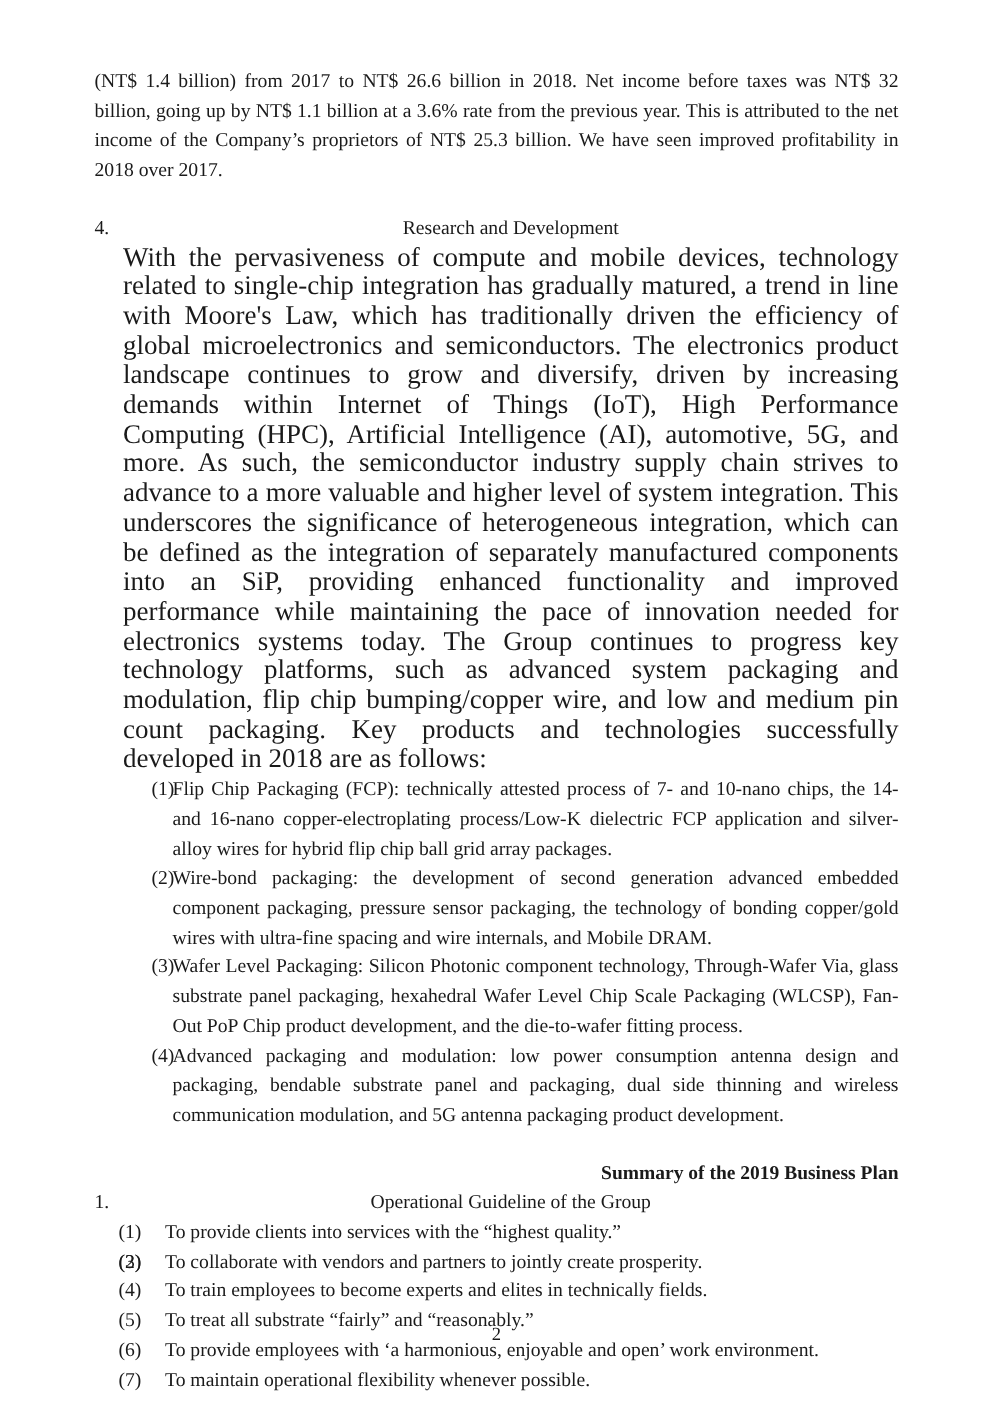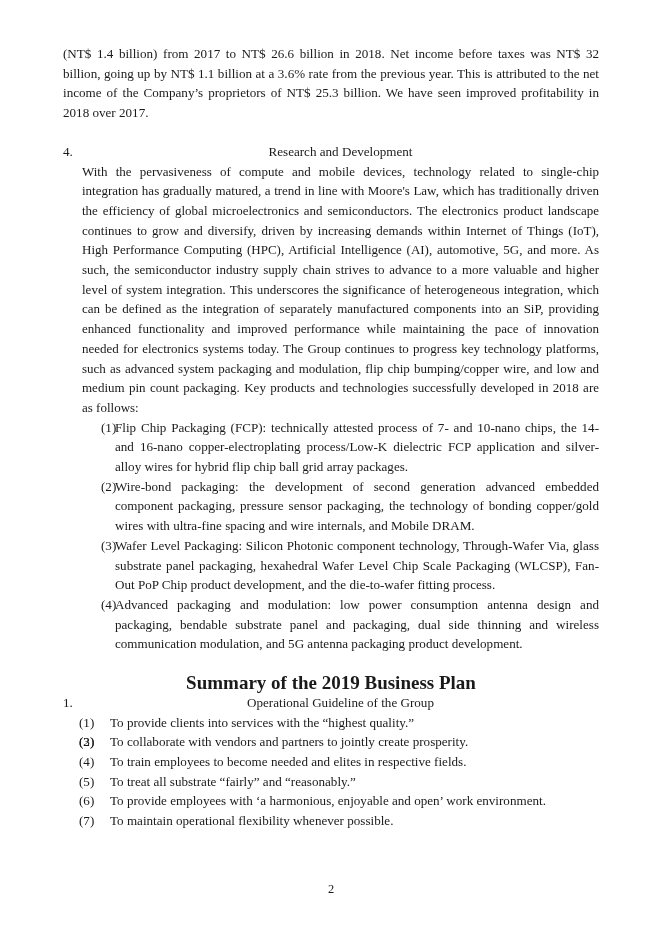--- a/index.html
+++ b/index.html
@@ -60,21 +60,21 @@
     font-size: 13.1px;
     line-height: 19.7px;
   }
   .section-title {
     font-size: 13.1px;
     line-height: 19.7px;
     text-align: center;
   }
   .section-body {
     text-align: justify;
-    font-size: 13px;
+    font-size: 18px;
     line-height: 19.7px;
   }
 
   
   .sublist {
     margin: 0;
     padding: 0;
     list-style: none;
   }
   .subitem {
@@ -89,23 +89,23 @@
     left: 19px;
     top: 0;
     font-size: 13.1px;
     line-height: 19.7px;
     white-space: nowrap;
   }
 
   
   .heading {
     font-weight: bold;
-    font-size: 19px;
-    line-height: 19.7px;
-    text-align: center;
+    font-size: 13px;
+    line-height: 19.7px;
+    text-align: right;
   }
 
   
   .plainlist {
     margin: 0;
     padding: 0;
     list-style: none;
   }
   .plainitem {
     position: relative;
@@ -185,21 +185,21 @@
       </li>
       <li class="plainitem">
         <span class="plainitem-marker">(2)</span>
       </li>
       <li class="plainitem">
         <span class="plainitem-marker">(3)</span>
         <span>To collaborate with vendors and partners to jointly create prosperity.</span>
       </li>
       <li class="plainitem">
         <span class="plainitem-marker">(4)</span>
-        <span>To train employees to become needed and elites in respective fields.</span>
+        <span>To train employees to become experts and elites in technically fields.</span>
       </li>
       <li class="plainitem">
         <span class="plainitem-marker">(5)</span>
         <span>To treat all substrate “fairly” and “reasonably.”</span>
       </li>
       <li class="plainitem">
         <span class="plainitem-marker">(6)</span>
         <span>To provide employees with ‘a harmonious, enjoyable and open’ work environment.</span>
       </li>
       <li class="plainitem">

